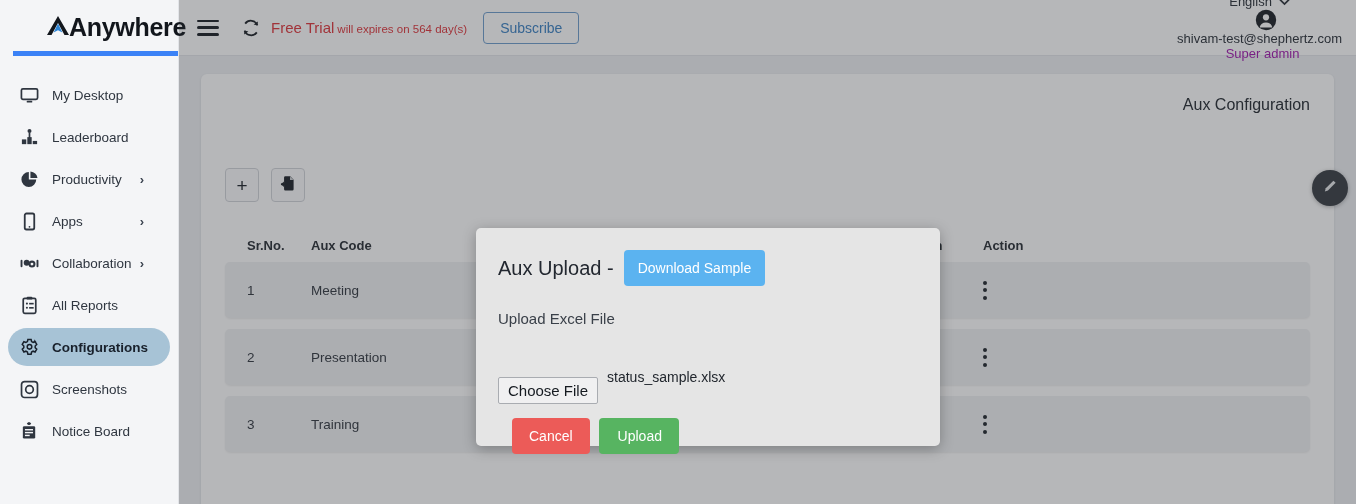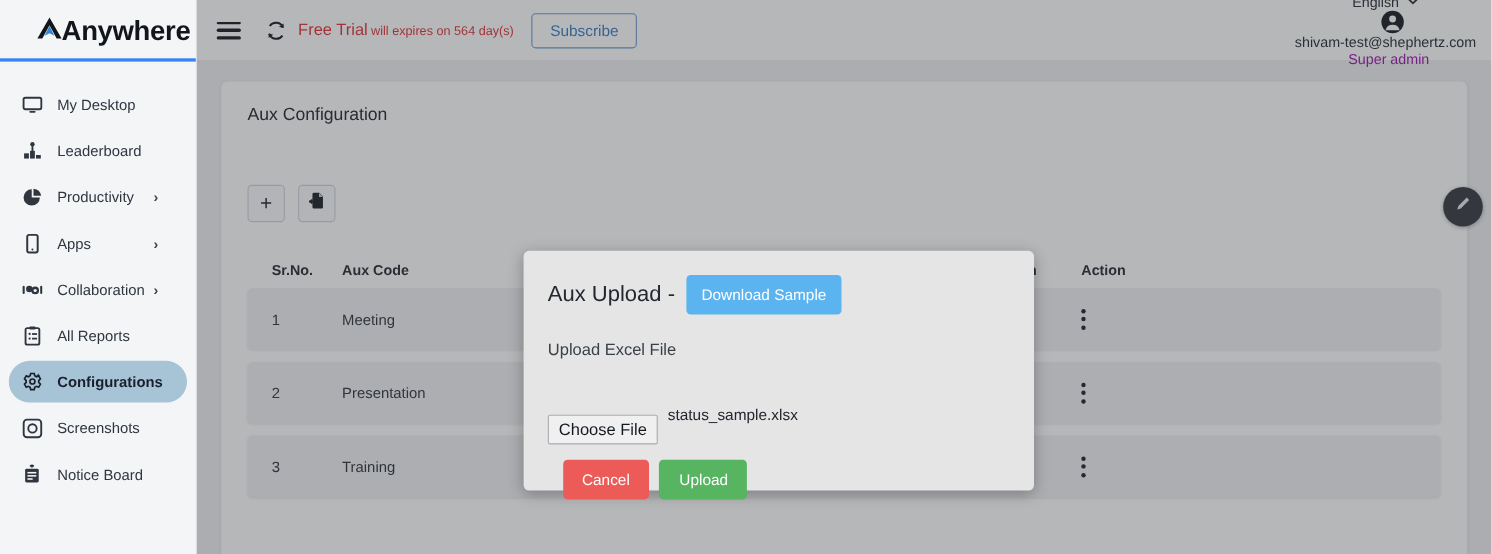--- a/index.html
+++ b/index.html
@@ -18,21 +18,22 @@
     background: #f4f5f7;
     border-right: 1px solid #e2e4e8;
     flex: 0 0 179px;
     position: relative;
     z-index: 5;
   }
   .logo-wrap {
     height: 56px;
     display: flex; align-items: center;
     padding-left: 32px;
-    border-bottom: 3px solid #3b82f6;
+    border-bottom: 5px solid #3b82f6;
+    margin-left: 13px;
   }
   .logo {
     display: flex; align-items: baseline;
     font-size: 24px; font-weight: 700; color: #12161c;
     letter-spacing: -0.3px;
   }
   .logo-mark { position: relative; width: 26px; height: 26px; display:inline-block; margin-right:-2px; top:3px;}
   .logo-text { font-size: 25px; font-weight: 700; color: #12161c; }
 
   .nav { padding-top: 16px; }
@@ -111,21 +112,21 @@
   
   .content { padding: 18px 22px 0 22px; height: 448px; }
   .card {
     background: #ffffff;
     border-radius: 6px;
     height: 460px;
     box-shadow: 0 1px 3px rgba(0,0,0,.09);
     padding: 22px 24px 0 24px;
     position: relative;
   }
-  .card-title { font-size: 16px; color: #262c33; }
+  .card-title { font-size: 16px; color: #262c33; text-align: right; }
 
   .toolbar { display: flex; gap: 12px; margin-top: 54px; }
   .tb-btn {
     width: 34px; height: 34px;
     border: 1px solid #d2d5da;
     background: #fbfbfc;
     border-radius: 4px;
     display: flex; align-items: center; justify-content: center;
     cursor: pointer;
   }

